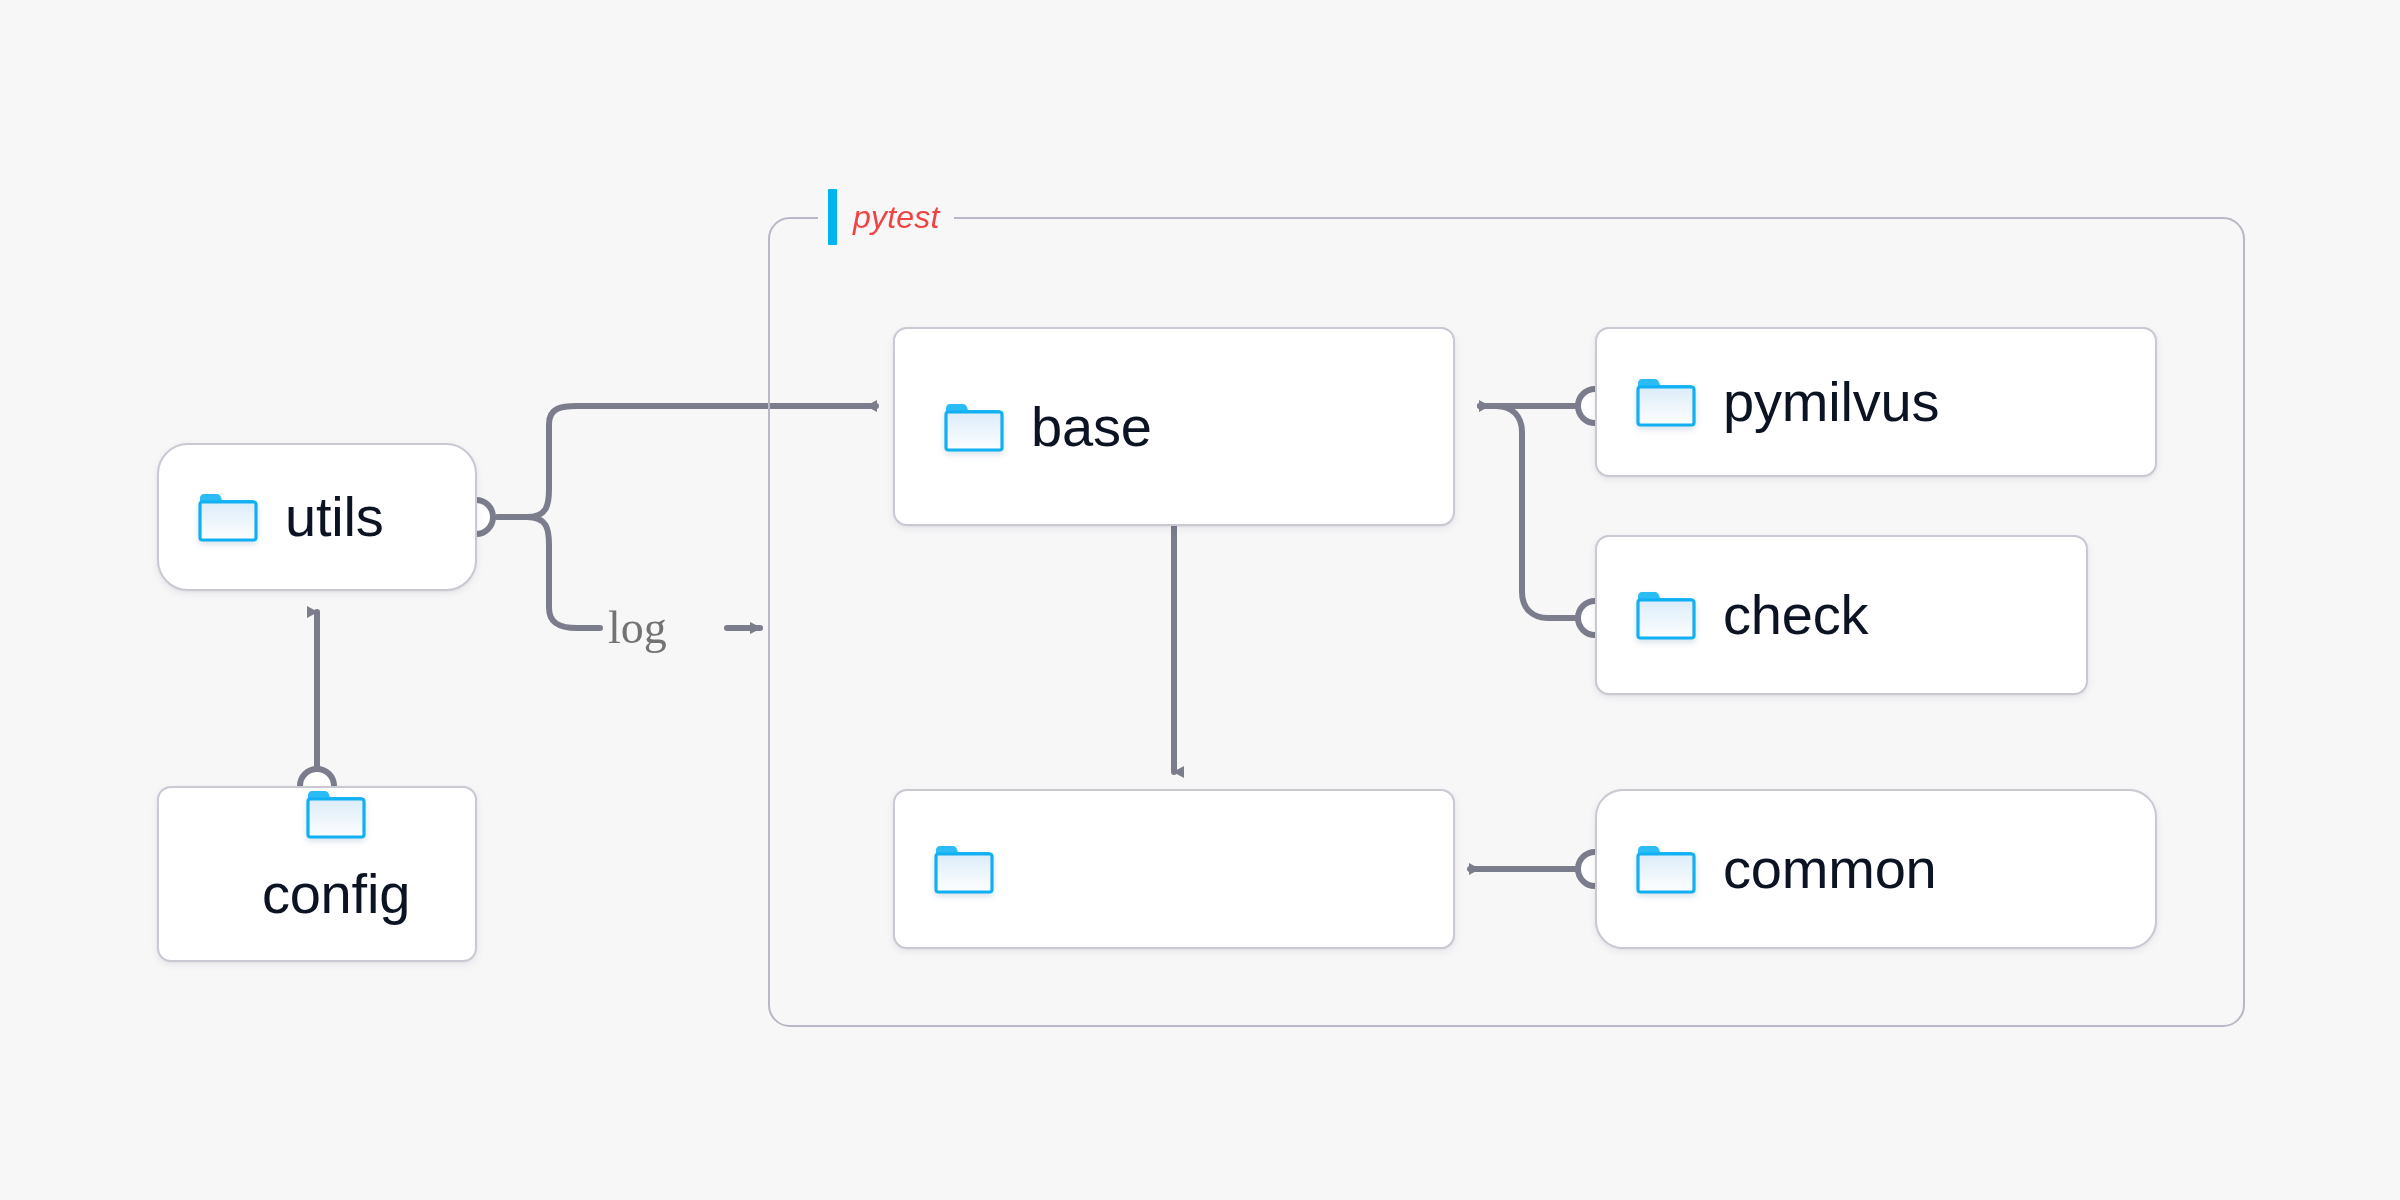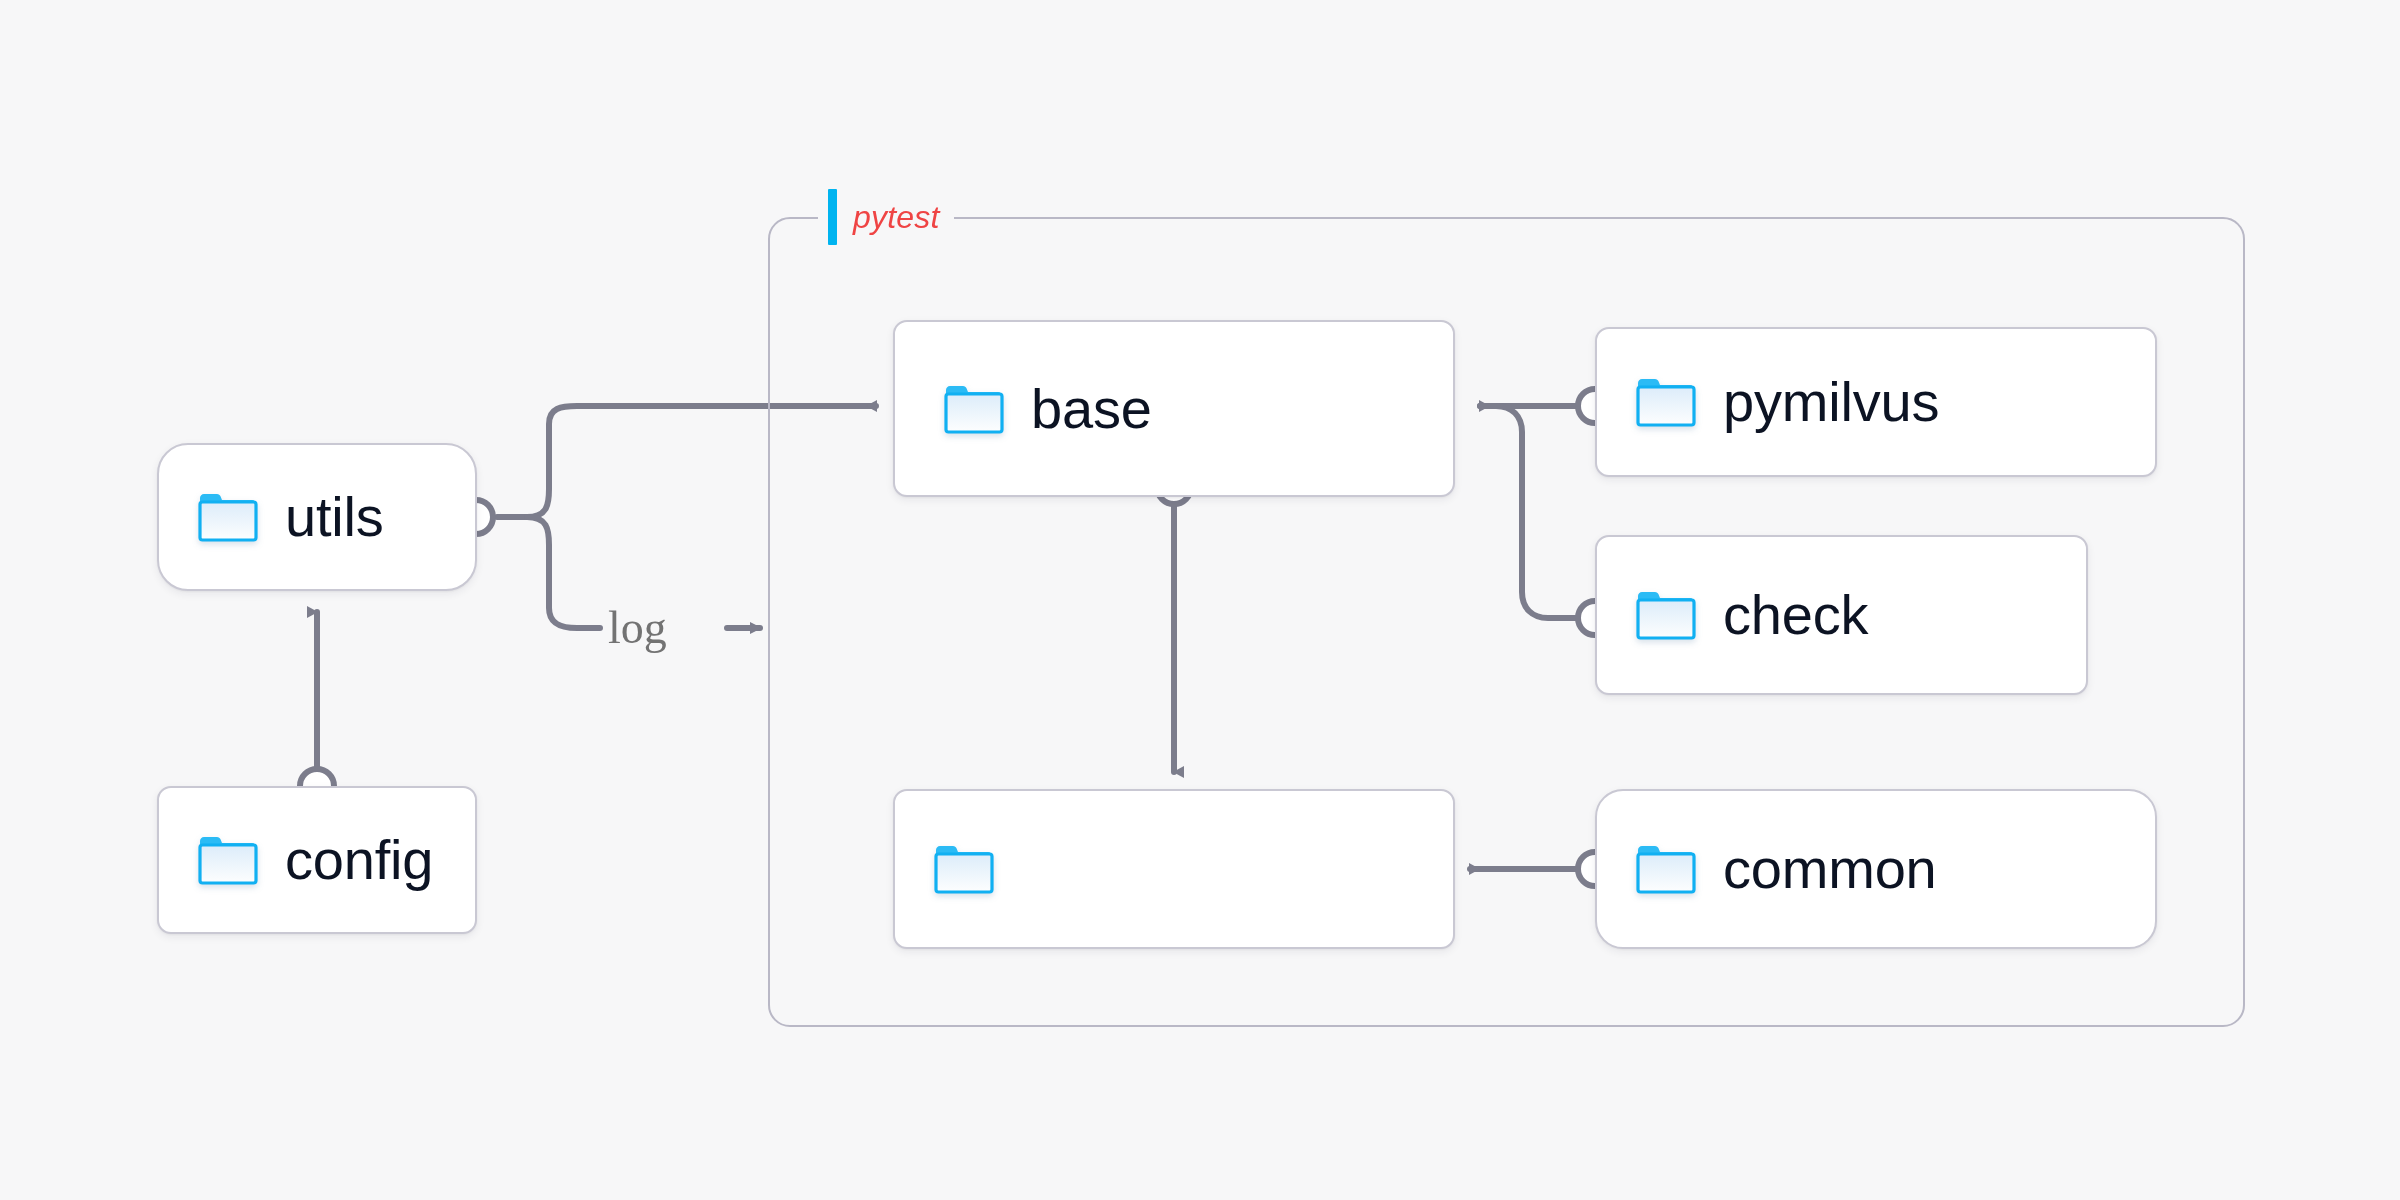--- a/index.html
+++ b/index.html
@@ -159,30 +159,30 @@
   <div id="nodes-layer">
       <div class="node" style="left: 157px; top: 443px; width: 320px; height: 148px; border-radius: 31px;">
         <span style="display: flex;">
           <svg class="folder-icon" viewBox="0 0 62 52">
             <path d="M3 12 L3 7 C3 4.8 4.8 3 7 3 L20 3 C21.6 3 23 4.1 23.6 5.6 L25 9 L55 9 C57.2 9 59 10.8 59 13 L59 15 L3 15 Z" fill="#2bbbf5"></path>
             <rect x="3" y="11" width="56" height="38" rx="2.5" fill="url(#folderGrad)" stroke="#11b0f2" stroke-width="3.2"></rect>
           </svg>
         </span>
         <span class="node-label">utils</span>
       </div>
-      <div class="node" style="left: 157px; top: 786px; width: 320px; height: 148px;">
+      <div class="node" style="left: 157px; top: 786px; width: 320px; height: 176px; flex-direction: column;">
         <span style="display: flex;">
           <svg class="folder-icon" viewBox="0 0 62 52">
             <path d="M3 12 L3 7 C3 4.8 4.8 3 7 3 L20 3 C21.6 3 23 4.1 23.6 5.6 L25 9 L55 9 C57.2 9 59 10.8 59 13 L59 15 L3 15 Z" fill="#2bbbf5"></path>
             <rect x="3" y="11" width="56" height="38" rx="2.5" fill="url(#folderGrad)" stroke="#11b0f2" stroke-width="3.2"></rect>
           </svg>
         </span>
         <span class="node-label">config</span>
       </div>
-      <div class="node" style="left: 893px; top: 320px; width: 562px; height: 177px; padding-left: 48px;">
+      <div class="node" style="left: 893px; top: 327px; width: 562px; height: 199px; padding-left: 48px;">
         <span style="display: flex;">
           <svg class="folder-icon" viewBox="0 0 62 52">
             <path d="M3 12 L3 7 C3 4.8 4.8 3 7 3 L20 3 C21.6 3 23 4.1 23.6 5.6 L25 9 L55 9 C57.2 9 59 10.8 59 13 L59 15 L3 15 Z" fill="#2bbbf5"></path>
             <rect x="3" y="11" width="56" height="38" rx="2.5" fill="url(#folderGrad)" stroke="#11b0f2" stroke-width="3.2"></rect>
           </svg>
         </span>
         <span class="node-label">base</span>
       </div>
       <div class="node" style="left: 893px; top: 789px; width: 562px; height: 160px;">
         <span style="display: flex;">

